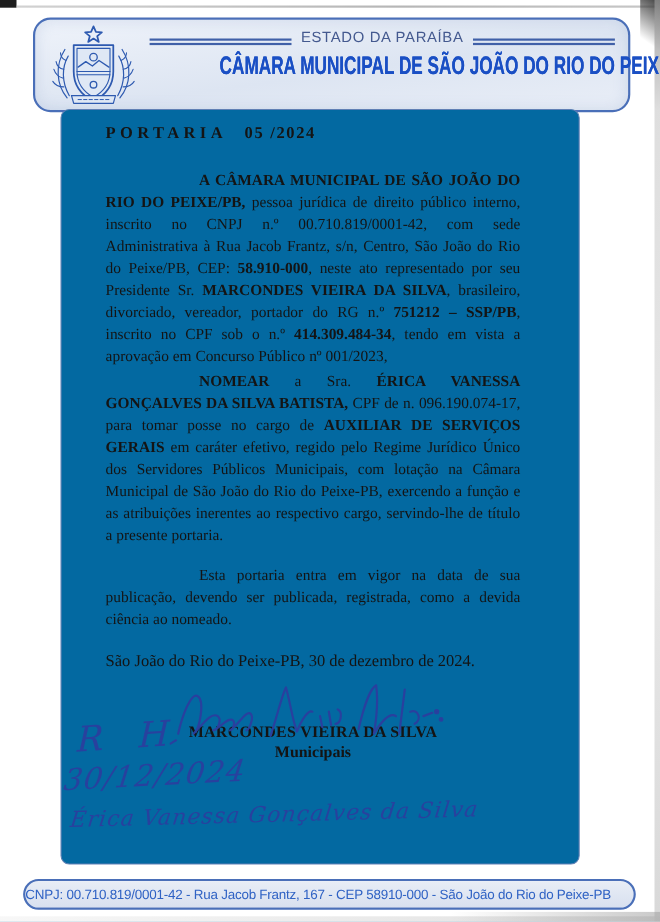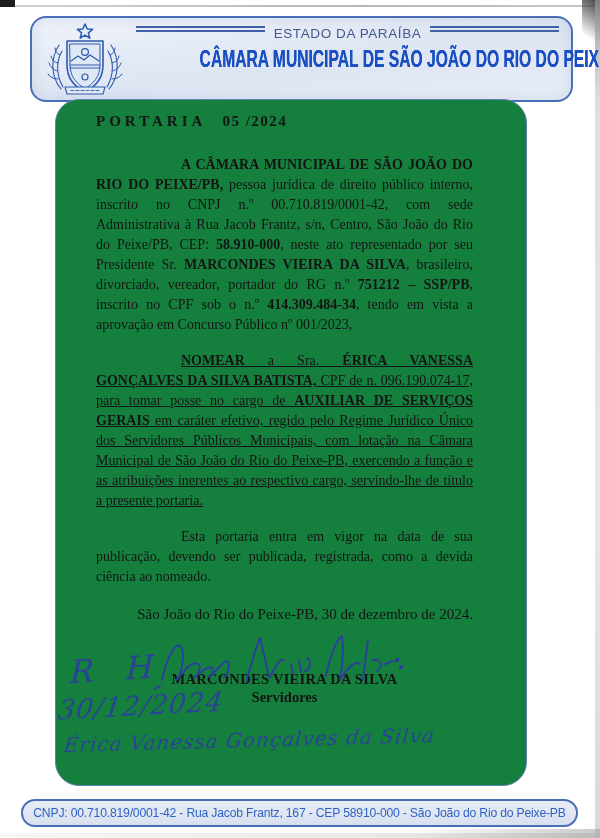--- a/index.html
+++ b/index.html
@@ -23,64 +23,64 @@
   .art-bottom-right{position:absolute;right:0;bottom:0;width:190px;height:9px;
                     background:linear-gradient(90deg,rgba(160,160,160,0),#9e9e9e);opacity:.55;}
 
   
   .header-box{position:absolute;left:30px;top:16px;width:543px;height:86px;box-sizing:border-box;
               border:2px solid var(--header-border);border-radius:16px;
               background:linear-gradient(172deg,#eff3fa 0%,#dde5f2 55%,#e9eef7 100%);
               box-shadow:inset 0 0 14px rgba(90,120,180,.18);}
   .crest{position:absolute;left:13px;top:3px;width:80px;height:80px;}
   .header-text{position:absolute;left:98px;top:8px;right:6px;}
-  .state-row{display:flex;align-items:flex-start;gap:9px;padding:0 6px;}
+  .state-row{display:flex;align-items:flex-end;gap:9px;padding:0 6px;}
   .dline{flex:1;height:6px;box-sizing:border-box;
          border-top:2px solid #4060a8;border-bottom:2px solid #4060a8;}
   .state-label{font-family:"Liberation Sans",sans-serif;font-size:13.5px;
                color:var(--state-text);letter-spacing:.6px;white-space:nowrap;}
   .org-title{margin-top:5px;text-align:center;font-family:"Liberation Sans",sans-serif;
              font-weight:bold;font-size:23px;color:var(--accent);white-space:nowrap;
              transform:scaleX(.68);transform-origin:center;
              text-shadow:0 0 .5px var(--accent);}
 
   
   .doc-box{position:absolute;left:55px;top:99px;width:472px;height:687px;box-sizing:border-box;
-           border:1px solid #6080b5;border-radius:24px;background:#15803d;}
+           border:1px solid #6080b5;border-radius:8px;background:#0369a1;}
   .doc-body{position:absolute;left:40px;right:53px;top:11px;}
   .portaria{font-weight:bold;font-size:15px;letter-spacing:4px;line-height:20px;}
   .portaria .num{margin-left:16px;letter-spacing:1.5px;}
   .para{font-size:14px;line-height:20px;text-align:justify;text-indent:85px;margin:0;}
   .p1{margin-top:24px;}
   .resolve{margin-top:26px;font-weight:bold;font-size:15px;letter-spacing:3px;
            text-indent:85px;line-height:20px;}
-  .p2{margin-top:16px;text-decoration:underline;}
+  .p2{margin-top:3px;}
   .p3{margin-top:16px;}
-  .dateline{margin-top:17px;text-align:right;font-size:15px;line-height:20px;}
+  .dateline{margin-top:17px;text-align:left;font-size:15px;line-height:20px;}
   .sig-block{margin-top:46px;text-align:center;position:relative;}
   .sig-scribble{position:absolute;left:50%;top:-40px;transform:translateX(-52%);
                 width:252px;height:64px;pointer-events:none;}
   .signer-name{font-weight:bold;font-size:14.5px;letter-spacing:.3px;line-height:18px;}
   .signer-role{font-weight:bold;font-size:14.5px;line-height:19px;}
 
   
   .hw{position:absolute;color:var(--ink);font-family:"DejaVu Serif",serif;
       font-style:italic;opacity:.92;white-space:nowrap;z-index:5;}
   .hw-rh{left:70px;top:650px;font-size:32px;letter-spacing:11px;
          transform:rotate(-4deg) skewX(-6deg);}
   .hw-date{left:58px;top:690px;font-size:27px;letter-spacing:1px;
            transform:rotate(-3deg) skewX(-10deg);}
   .hw-name{left:64px;top:728px;font-size:20px;letter-spacing:1px;
            transform:rotate(-1.5deg) skewX(-8deg);}
 
   
   .footer-bar{position:absolute;left:21px;top:799px;width:557px;height:28px;box-sizing:border-box;
               border:2px solid var(--header-border);border-radius:14px;
               background:linear-gradient(180deg,#e8edf6,#d8e0ef);
-              display:flex;align-items:center;justify-content:center;
+              display:flex;align-items:center;justify-content:flex-start;
               font-family:"Liberation Sans",sans-serif;font-size:12.2px;letter-spacing:-.2px;
               color:var(--footer-text);white-space:nowrap;overflow:hidden;}
 </style>
 </head>
 <body>
 
 <div class="art-top-blob"></div>
 <div class="art-top-line"></div>
 <div class="art-tr-corner"></div>
 <div class="art-right-strip"></div>
@@ -136,21 +136,21 @@
     <div class="sig-block">
       <svg class="sig-scribble" viewBox="0 0 252 64" fill="none" stroke="#2c3e9e" stroke-width="2" stroke-linecap="round" stroke-linejoin="round" opacity=".95">
         <path d="M8,50 C12,32 20,12 26,16 C32,20 28,46 22,50 C30,42 38,30 44,34 C48,37 44,47 40,47 C46,45 54,34 58,38 C60,40 58,47 55,47 C62,43 70,28 74,32 C77,35 73,46 70,47"></path>
         <path d="M92,52 C98,34 102,16 106,8 C110,22 112,38 116,48 C120,38 126,28 130,30 M137,34 l2,10 M145,30 l2,12 M153,28 c5,2 3,13 -2,13"></path>
         <path d="M172,46 C178,20 184,8 188,6 C190,20 188,38 186,50 C192,40 200,30 206,34 M214,10 L209,50 M219,30 c7,-3 11,7 4,11 M231,34 l8,-3"></path>
         <circle cx="243" cy="30" r="1.4" fill="#2c3e9e"></circle>
         <circle cx="247" cy="37" r="1.2" fill="#2c3e9e"></circle>
         <path d="M6,56 l-5,3"></path>
       </svg>
       <div class="signer-name">MARCONDES VIEIRA DA SILVA</div>
-      <div class="signer-role">Servidores</div>
+      <div class="signer-role">Municipais</div>
     </div>
   </div>
 </div>
 
 <div class="hw hw-rh">R H</div>
 <div class="hw hw-date">30/12/2024</div>
 <div class="hw hw-name">Érica Vanessa Gonçalves da Silva</div>
 
 <div class="footer-bar">
   <span>CNPJ: 00.710.819/0001-42 - Rua Jacob Frantz, 167 - CEP 58910-000 - São João do Rio do Peixe-PB</span>

